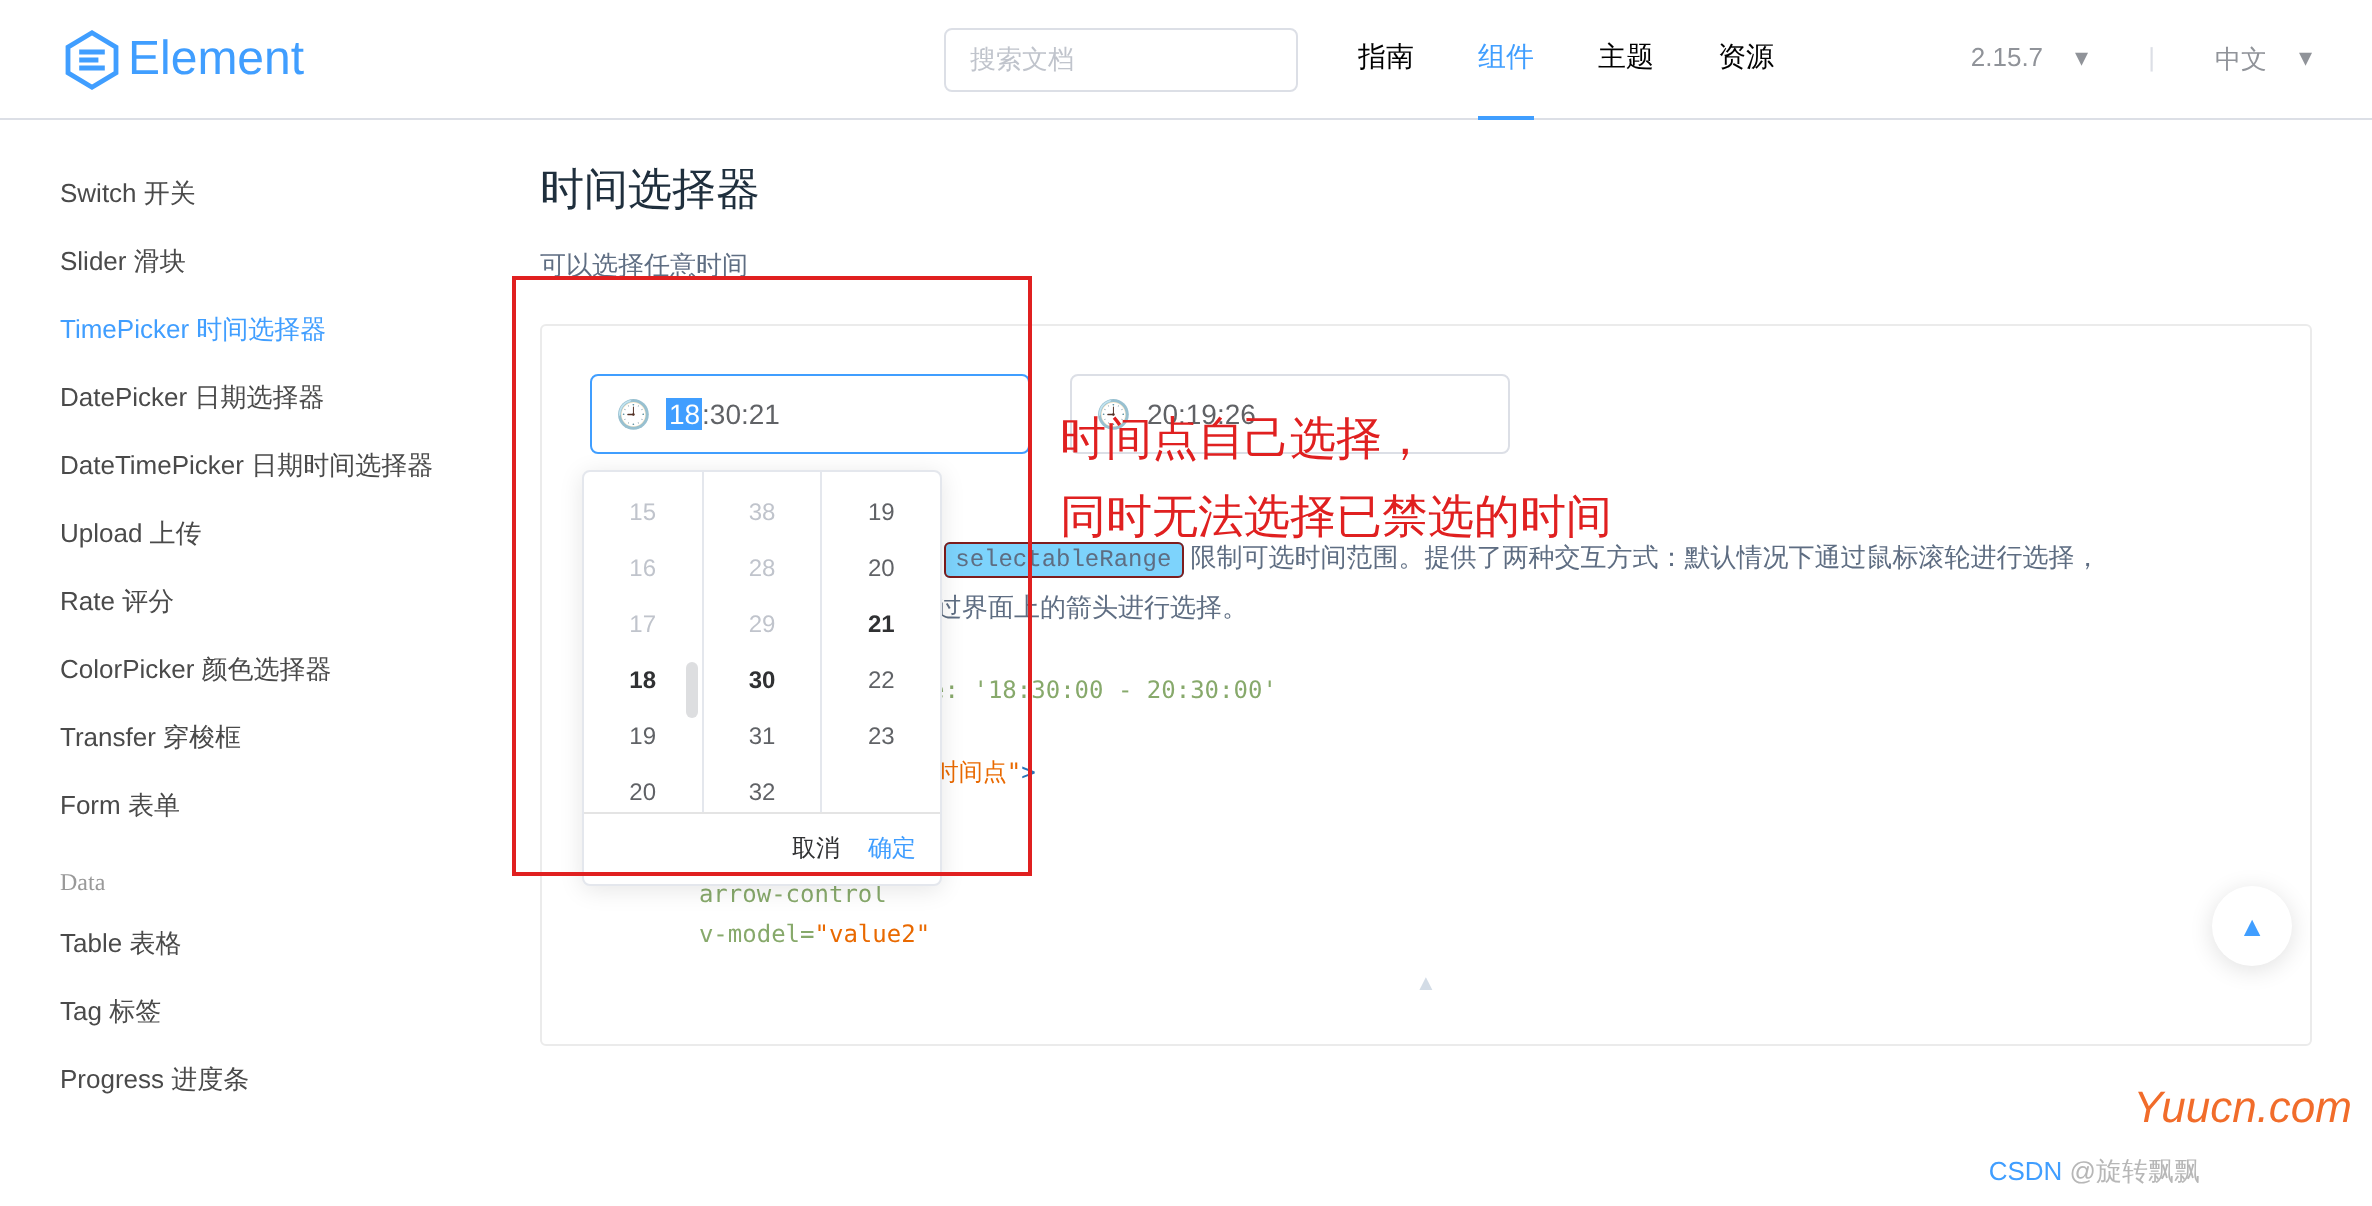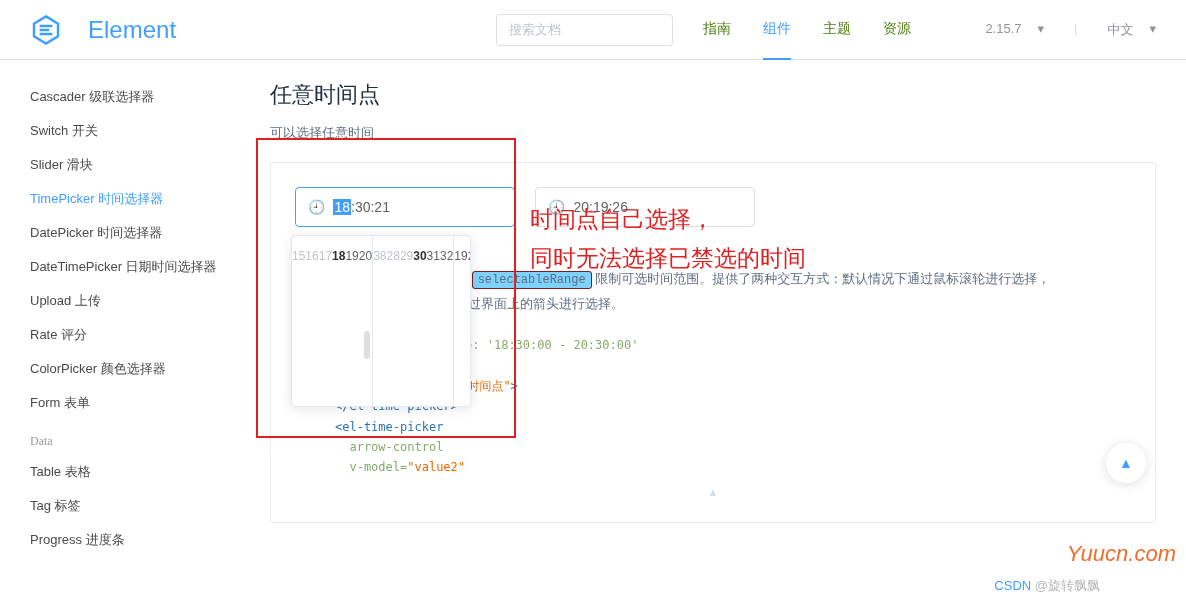--- a/index.html
+++ b/index.html
@@ -1,25 +1,25 @@
 <!DOCTYPE html>
 <html><head>
   <meta charset="utf-8">
   <style>
     * { margin: 0; padding: 0; box-sizing: border-box; }
     body { font-family: "Helvetica Neue", Helvetica, Arial, sans-serif; font-size: 14px; color: #1f2f3d; background: #fff; position: relative; width: 1186px; height: 603px; overflow: hidden; }
     
     .header { display: flex; align-items: center; height: 60px; padding: 0 30px; border-bottom: 1px solid #dcdfe6; }
-    .logo { display: flex; align-items: center; gap: 26px; color: #409EFF; font-size: 24px; font-weight: 500; }
+    .logo { display: flex; align-items: center; gap: 2px; color: #409EFF; font-size: 24px; font-weight: 500; }
     .logo-icon { width: 32px; height: 32px; }
     .search-wrap { margin-left: 320px; }
     .search-input { width: 177px; height: 32px; border: 1px solid #dcdfe6; border-radius: 4px; padding: 0 12px; font-size: 13px; color: #606266; }
     .search-input::placeholder { color: #c0c4cc; }
     .nav { display: flex; margin-left: 30px; gap: 32px; }
-    .nav-item { color: #4d7c0f; cursor: pointer; padding: 20px 0; border-bottom: 2px solid transparent; }
+    .nav-item { color: #000000; cursor: pointer; padding: 20px 0; border-bottom: 2px solid transparent; }
     .nav-item.active { color: #409EFF; border-bottom: 2px solid #409EFF; }
     .header-right { margin-left: auto; display: flex; gap: 30px; color: #909399; font-size: 13px; }
     .dropdown { display: flex; align-items: flex-start; gap: 16px; cursor: pointer; }
     .sep { color: #dcdfe6; }
     
     .container { display: flex; }
     .sidebar { width: 240px; padding: 20px 0 20px 30px; }
     .sidebar-item { padding: 8px 0; font-size: 13px; color: #4a4a4a; cursor: pointer; }
     .sidebar-item.active { color: #409EFF; }
     .sidebar-group { font-size: 12px; color: #999; padding: 14px 0 6px; font-family: Liberation Serif, serif; }
@@ -42,21 +42,21 @@
     .code-line { white-space: pre; }
     .c-attr { color: #87a96b; }
     .c-str { color: #e96900; }
     .c-tag { color: #2973b7; }
     
     .redbox { position: absolute; border: 2px solid #e02020; z-index: 50; pointer-events: none; }
     .annotation { position: absolute; color: #e02020; font-size: 23px; line-height: 1.7; z-index: 60; }
     
     .popup { position: absolute; width: 180px; background: #fff; border: 1px solid #e4e7ed; border-radius: 4px; box-shadow: 0 2px 12px rgba(0,0,0,.1); z-index: 40; }
     .spinner { display: flex; height: 170px; overflow: hidden; }
-    .spinner-col { flex: 1; display: flex; flex-direction: row; align-items: flex-start; padding: 6px 0; position: relative; }
+    .spinner-col { flex: 1; display: flex; flex-direction: column; align-items: flex-end; padding: 6px 0; position: relative; }
     .spinner-col:not(:first-child) { border-left: 1px solid #e4e7ed; }
     .cell { height: 28px; line-height: 28px; font-size: 12px; color: #606266; width: 100%; text-align: center; }
     .cell.disabled { color: #c0c4cc; }
     .cell.sel { color: #303133; font-weight: 700; }
     .scrollbar { position: absolute; right: 2px; top: 95px; width: 6px; height: 28px; background: rgba(144,147,153,.3); border-radius: 3px; }
     .popup-footer { border-top: 1px solid #e4e4e4; height: 36px; display: flex; justify-content: flex-end; align-items: center; gap: 14px; padding: 0 12px; font-size: 12px; }
     .btn-cancel { color: #303133; cursor: pointer; }
     .btn-ok { color: #409EFF; cursor: pointer; }
     
     .expand-caret { text-align: center; color: #d3dce6; font-size: 11px; margin-top: 8px; }
@@ -94,38 +94,38 @@
     <span class="sep">|</span>
     <div class="dropdown">
         <span>中文</span> 
         <span>▾</span>
       </div>
   </div>
 </div>
 
 <div class="container">
   <div class="sidebar">
-    <div class="sidebar-item">Cascader 级联选择器</div>
     <div class="sidebar-item">Switch 开关</div>
     <div class="sidebar-item">Slider 滑块</div>
     <div class="sidebar-item active">TimePicker 时间选择器</div>
-    <div class="sidebar-item">DatePicker 时间选择器</div>
+    <div class="sidebar-item">DatePicker 日期选择器</div>
     <div class="sidebar-item">DateTimePicker 日期时间选择器</div>
     <div class="sidebar-item">Upload 上传</div>
     <div class="sidebar-item">Rate 评分</div>
     <div class="sidebar-item">ColorPicker 颜色选择器</div>
+    <div class="sidebar-item">Transfer 穿梭框</div>
     <div class="sidebar-item">Form 表单</div>
     <div class="sidebar-group">Data</div>
     <div class="sidebar-item">Table 表格</div>
     <div class="sidebar-item">Tag 标签</div>
     <div class="sidebar-item">Progress 进度条</div>
   </div>
 
   <div class="main">
-    <h2>任意时间点</h2>
+    <h2>时间选择器</h2>
     <div class="subtitle">可以选择任意时间</div>
 
     <div class="demo-box">
       <div class="inputs-row">
         <div class="time-input focused">
           <span class="clock">🕘</span>
           <span><span class="highlight">18</span><span>:30:21</span></span>
         </div>
         <div class="time-input">
           <span class="clock">🕘</span>
@@ -153,20 +153,24 @@
             <div class="cell">32</div>
           </div>
           <div class="spinner-col">
             <div class="cell">19</div>
             <div class="cell">20</div>
             <div class="cell sel">21</div>
             <div class="cell">22</div>
             <div class="cell">23</div>
           </div>
         </div>
+        <div class="popup-footer">
+          <span class="btn-cancel">取消</span>
+          <span class="btn-ok">确定</span>
+        </div>
       </div>
 
       <div class="desc-band" style="padding-left:160px;">
         <span>过 </span><span class="code-tag">selectableRange</span><span> 限制可选时间范围。提供了两种交互方式：默认情况下通过鼠标滚轮进行选择，</span><br>
         <span style="padding-left:0;">通过界面上的箭头进行选择。</span>
       </div>
 
       <div class="code-block">
         <div class="code-line c-attr"><span>    selectableRange: '18:30:00 - 20:30:00'</span></div>
         <div class="code-line c-attr"><span>  }"</span></div>

